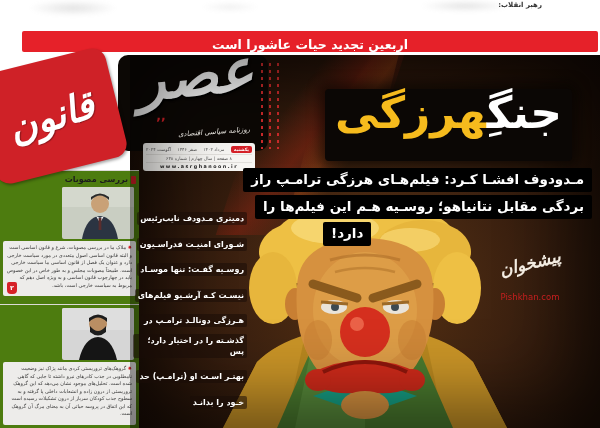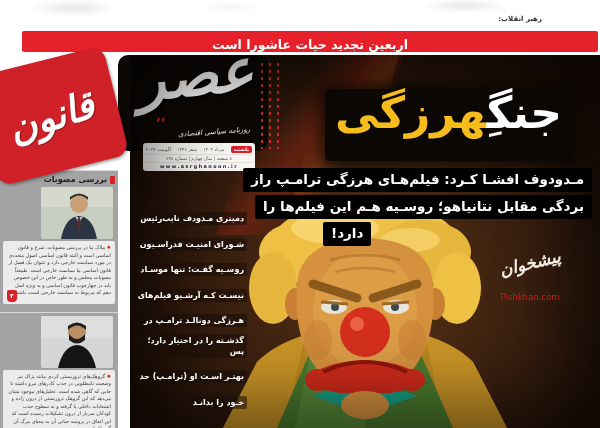--- a/index.html
+++ b/index.html
@@ -7,21 +7,21 @@
   .page {
     position:relative; width:600px; height:428px; background:#ffffff;
     overflow:hidden; font-family:"DejaVu Sans", sans-serif; margin:0 auto;
   }
   
   .smudge { position:absolute; border-radius:50%; opacity:.28; filter:blur(2px);
     background:radial-gradient(ellipse, #9a9a9a 0%, transparent 70%); }
   .sm1 { left:28px; top:0; width:90px; height:16px; }
   .sm2 { left:420px; top:0; width:90px; height:12px; }
   .sm3 { left:200px; top:2px; width:60px; height:10px; opacity:.15;}
-  .kicker { position:absolute; top:15px; right:58px; font-size:7px; color:#333;
+  .kicker { position:absolute; top:1px; right:58px; font-size:7px; color:#333;
     direction:rtl; font-weight:bold; }
   .banner { position:absolute; left:22px; top:31px; width:576px; height:21px;
     border-radius:2px; display:flex; align-items:flex-end; justify-content:center; }
   .banner span { color:#fff; font-weight:bold; font-size:12.5px; direction:rtl; }
   
   .canvas { position:absolute; left:130px; top:55px; width:470px; height:373px;
     background:radial-gradient(circle at 52% 62%, #5a3414 0%, #3c2110 42%, #1f1007 75%, #120905 100%);
     border-radius:6px 0 0 0; }
   .canvas::after { content:""; position:absolute; inset:0; pointer-events:none; z-index:4;
     box-shadow:inset 0 0 70px 25px rgba(0,0,0,.5); }
@@ -75,21 +75,21 @@
     font-size:8px; font-weight:bold; line-height:11px; padding:1px 3px;
     border-radius:2px; margin-bottom:6.5px; }
   
   .watermark { position:absolute; left:362px; top:198px; width:76px; text-align:center; z-index:5; }
   .wm-fa { display:block; font-family:"DejaVu Serif", serif; font-style:italic;
     font-weight:bold; font-size:17px; color:#f3ece2; transform:rotate(-14deg); }
   .wm-en { display:block; margin-top:19px; color:#c71f1f; font-size:8.5px; font-weight:normal; }
   
   .trump { position:absolute; left:85px; top:145px; width:300px; height:228px; z-index:2; }
   
-  .sidebar { position:absolute; left:0; top:170px; width:118px; bottom:0; background:#a3a3a3; }
+  .sidebar { position:absolute; left:0; top:170px; width:139px; bottom:0; background:#4d7c0f; }
   .article { position:relative; border-top:1px solid #dcdad7; padding:2px 3px 8px; }
   .art-head { direction:rtl; display:flex; align-items:center; gap:3px; height:13px;
     font-size:8px; font-weight:bold; color:#1c1c1c; }
   .red-tag { width:5px; height:8px; background:#d62128; border-radius:1px; flex:0 0 auto; }
   .photo { display:block; margin:1px 2px 2px auto; width:72px; height:52px;
     border-radius:2px; }
   .photo svg { display:block; width:100%; height:100%; border-radius:2px; }
   .textbox { position:relative; background:#edecea; border-radius:2px;
     padding:3px 4px 7px; margin-top:2px; direction:rtl; text-align:right;
     font-size:5px; line-height:1.5; color:#3a3a3a; }

